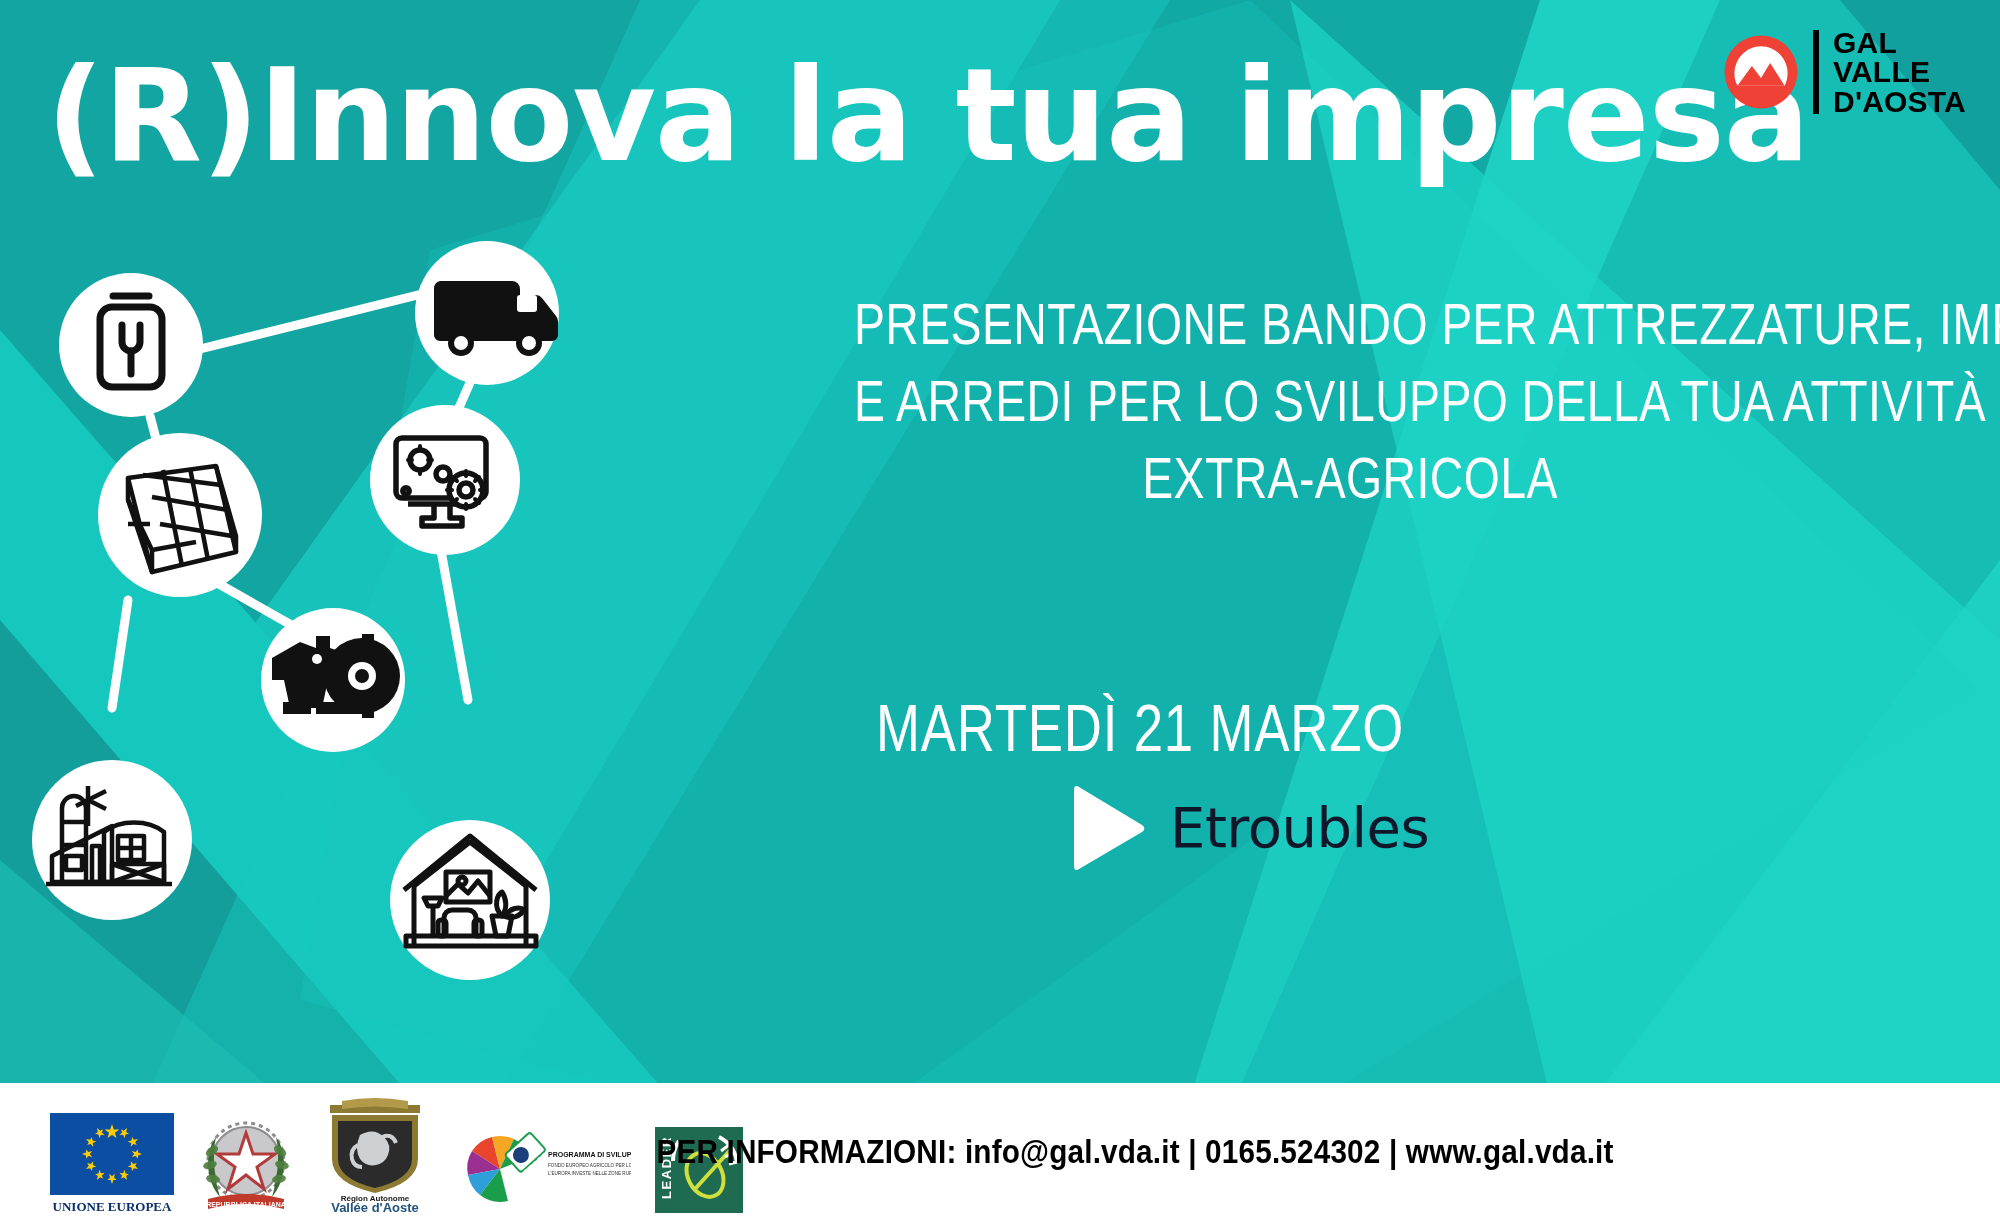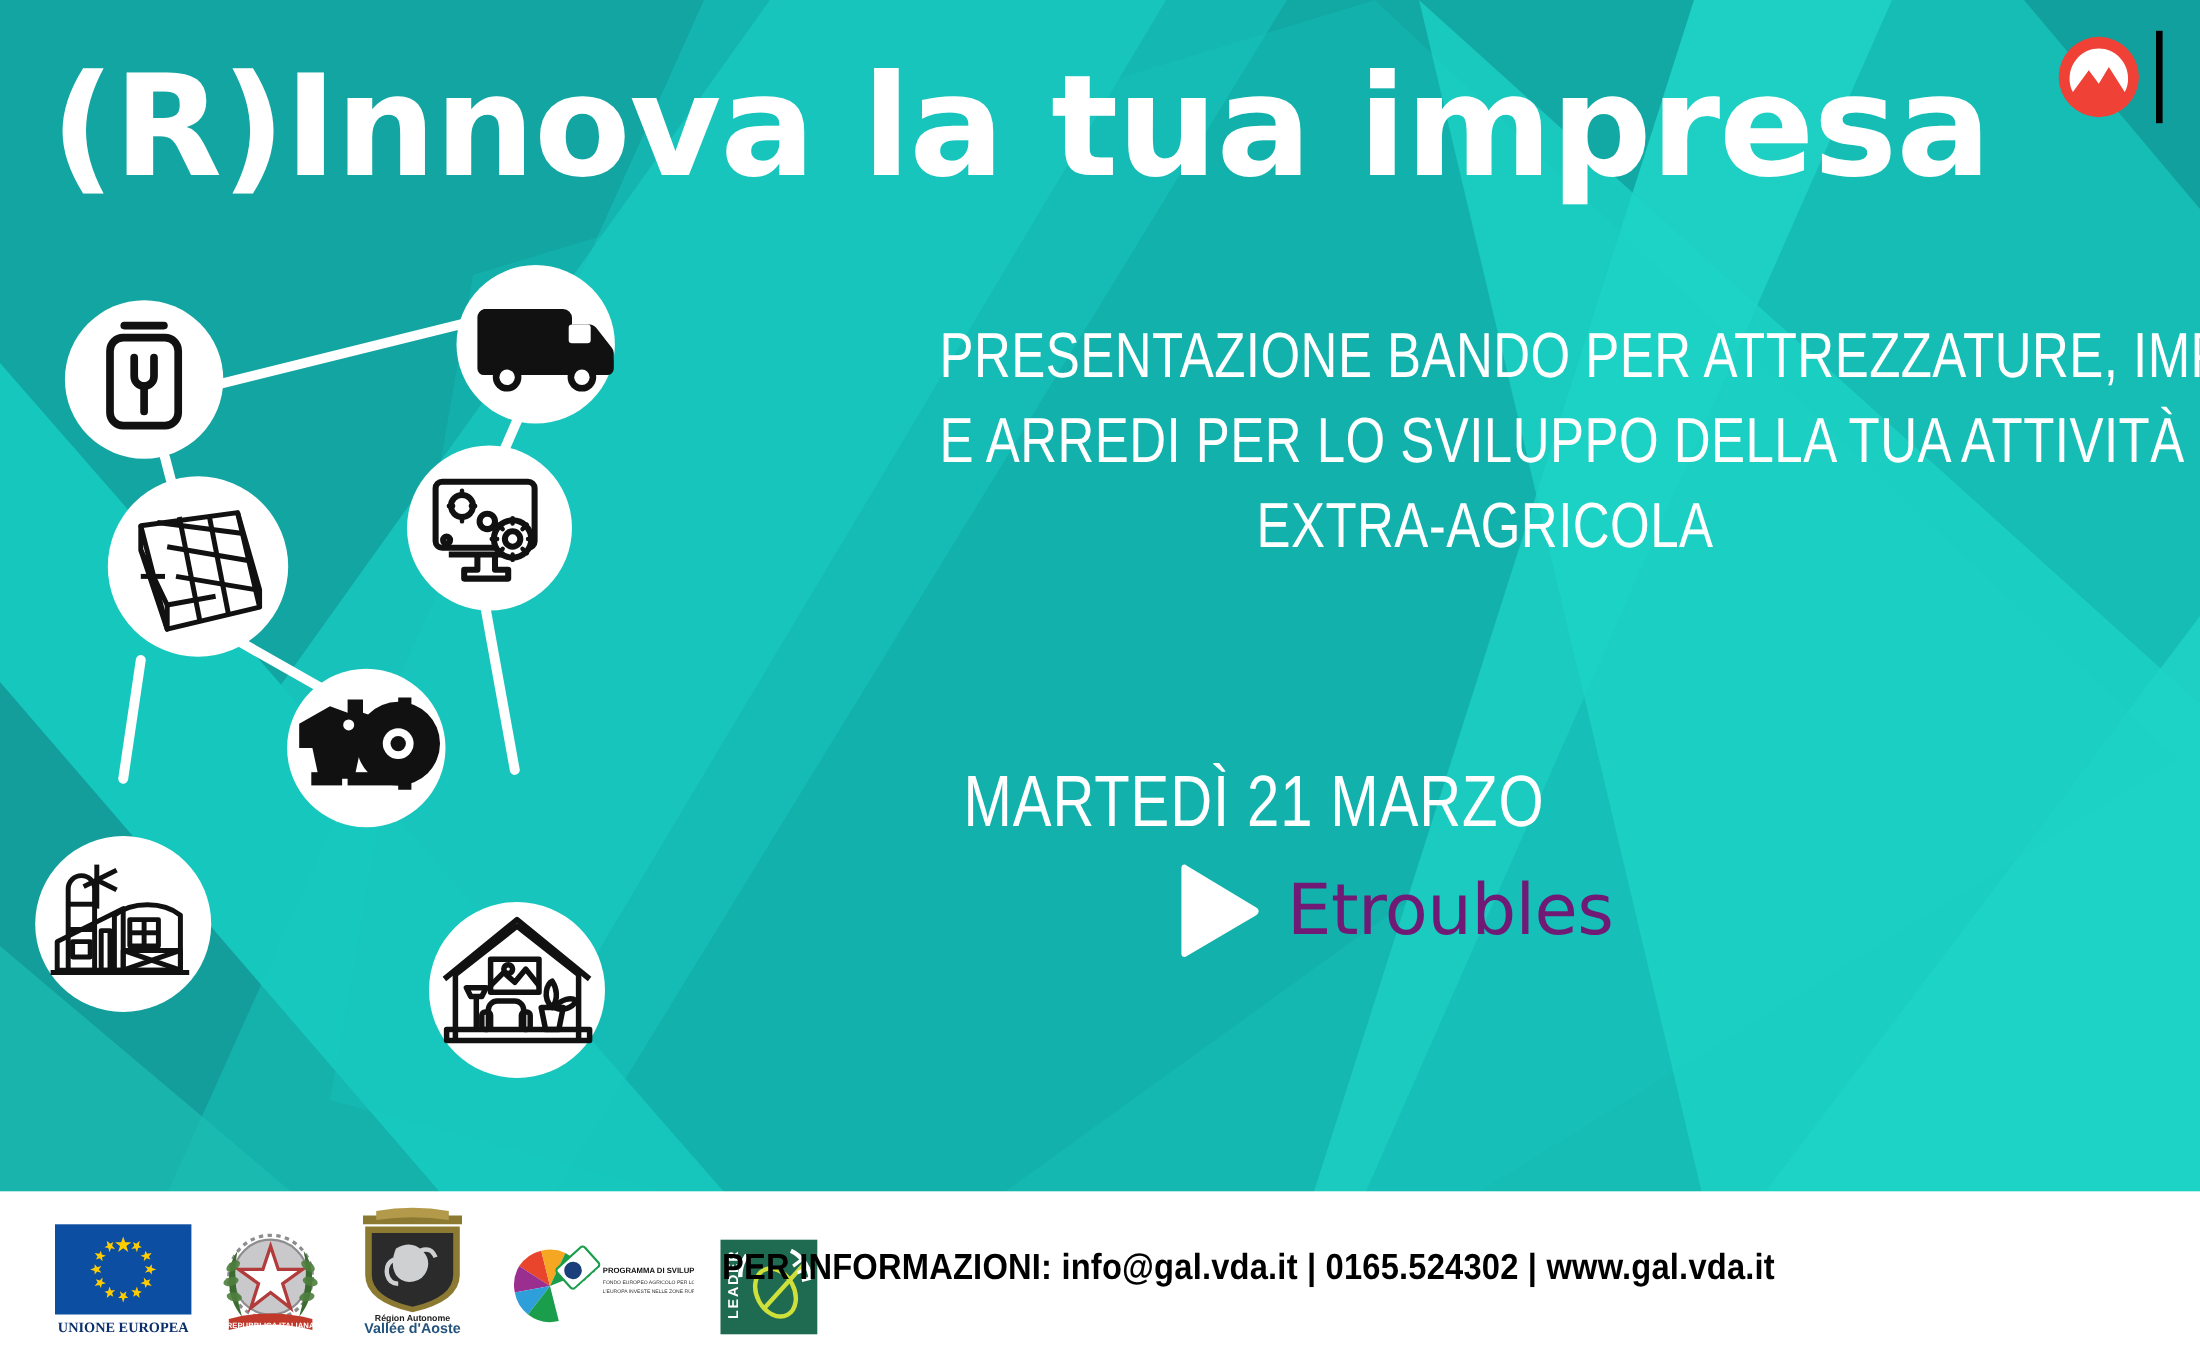--- a/index.html
+++ b/index.html
@@ -85,24 +85,24 @@
 
   
   #place-row {
     position:absolute;
     left:1070px; top:785px;
     display:flex; align-items:center; gap:24px;
     z-index:6;
   }
   .place-arrow { width:76px; height:86px; flex:0 0 auto; }
   #place-name {
-    color:#701a75;
+    color:#0f172a;
     font-family:"DejaVu Sans", sans-serif;
     font-weight:400;
-    font-size:64px;
+    font-size:56px;
     line-height:1;
     letter-spacing:-0.5px;
     white-space:nowrap;
   }
 
   
   #venue {
     position:absolute;
     left:900px; top:910px;
     width:740px;
@@ -167,20 +167,25 @@
     <polygon points="0,0 260,0 0,330" fill="#12a5a2"></polygon>
   </svg>
 
   <div class="logo-wrap">
     <svg class="logo-mark" viewBox="0 0 100 100">
       <circle cx="50" cy="50" r="48" fill="#ef4136"></circle>
       <path d="M50 16 C 69 16 85 32 85 52 C 85 58 83.5 63.5 81 68 L 19 68 C 16.5 63.5 15 58 15 52 C 15 32 31 16 50 16 Z" fill="#ffffff"></path>
       <path d="M19 68 L 38 42 L 50 58 L 62 38 L 81 68 Z" fill="#ef4136"></path>
     </svg>
     <div class="logo-divider"></div>
+    <div class="logo-text">
+      <div>GAL</div>
+      <div>VALLE</div>
+      <div>D'AOSTA</div>
+    </div>
   </div>
 
   <div id="title">(R)Innova la tua impresa</div>
 
   <div id="subtitle">
     <span class="sline">PRESENTAZIONE BANDO PER ATTREZZATURE, IMPIANTI</span>
     <span class="sline">E ARREDI PER LO SVILUPPO DELLA TUA ATTIVITÀ</span>
     <span class="sline">EXTRA-AGRICOLA</span>
   </div>
 

